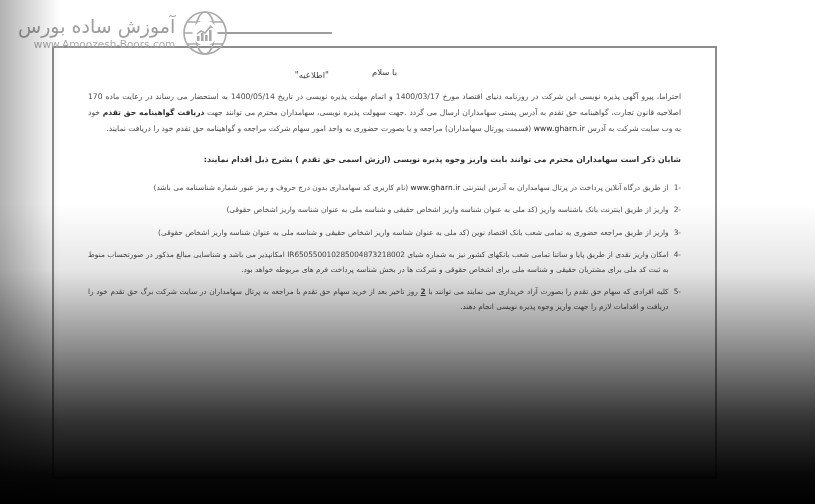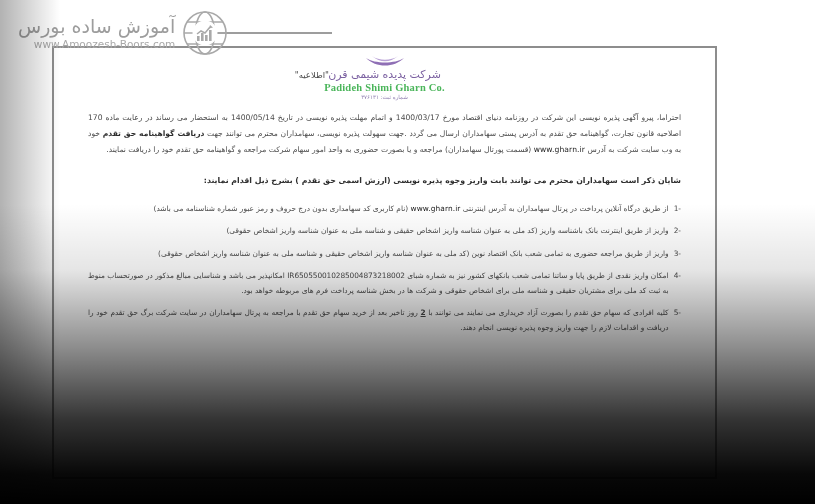--- a/index.html
+++ b/index.html
@@ -264,30 +264,22 @@
       <div class="brand-url">www.Amoozesh-Boors.com</div>
     </div>
   </div>
   <div class="brand-rule"></div>
 
   <div class="page">
     <div class="page-inner">
 
       <div class="notice-tag">"اطلاعیه"</div>
 
-      <div class="letterhead">
-        <svg class="lh-swoosh" width="42" height="12" viewBox="0 0 42 12" xmlns="http://www.w3.org/2000/svg">
-          <path d="M2 2 C 12 12, 30 12, 40 2 C 31 8, 11 8, 2 2 Z" fill="#8f6fb5"></path>
-          <path d="M8 0 C 16 7, 26 7, 34 0 C 27 5, 15 5, 8 0 Z" fill="#b9a2d6"></path>
-        </svg>
-        <div class="lh-fa">شرکت پدیده شیمی قرن</div>
-        <div class="lh-en">Padideh Shimi Gharn Co.</div>
-        <div class="lh-no">شماره ثبت: ۳۷۶۱۳۱</div>
-      </div>
-
+
+      <div class="salutation">با سلام</div>
 
       <div class="para">
         <span>احتراما، پیرو آگهی پذیره نویسی این شرکت در روزنامه دنیای اقتصاد مورخ 1400/03/17 و اتمام مهلت پذیره نویسی در تاریخ 1400/05/14 به استحضار می رساند در رعایت ماده 170 اصلاحیه قانون تجارت، گواهینامه حق تقدم به آدرس پستی سهامداران ارسال می گردد .جهت سهولت پذیره نویسی، سهامداران محترم می توانند جهت </span><b>دریافت گواهینامه حق تقدم</b><span> خود به وب سایت شرکت به آدرس </span><span class="ltr site">www.gharn.ir</span><span> (قسمت پورتال سهامداران) مراجعه  و یا بصورت حضوری به واحد امور سهام شرکت مراجعه و گواهینامه حق تقدم خود را دریافت نمایند.</span>
       </div>
 
       <div class="para-bold">شایان ذکر است سهامداران محترم می توانند بابت واریز وجوه پذیره نویسی (ارزش اسمی حق تقدم ) بشرح ذیل اقدام نمایند:</div>
 
       <ol class="items">
 
         <li>

